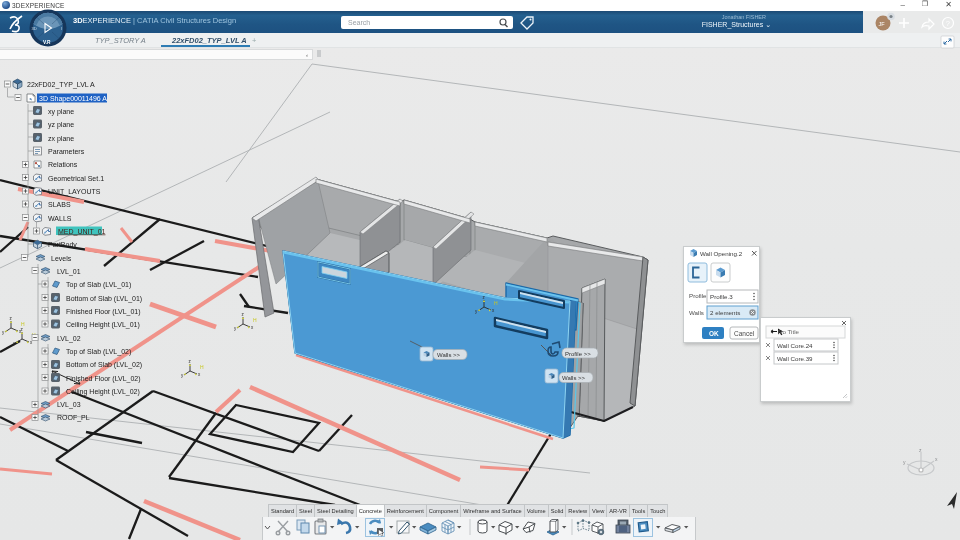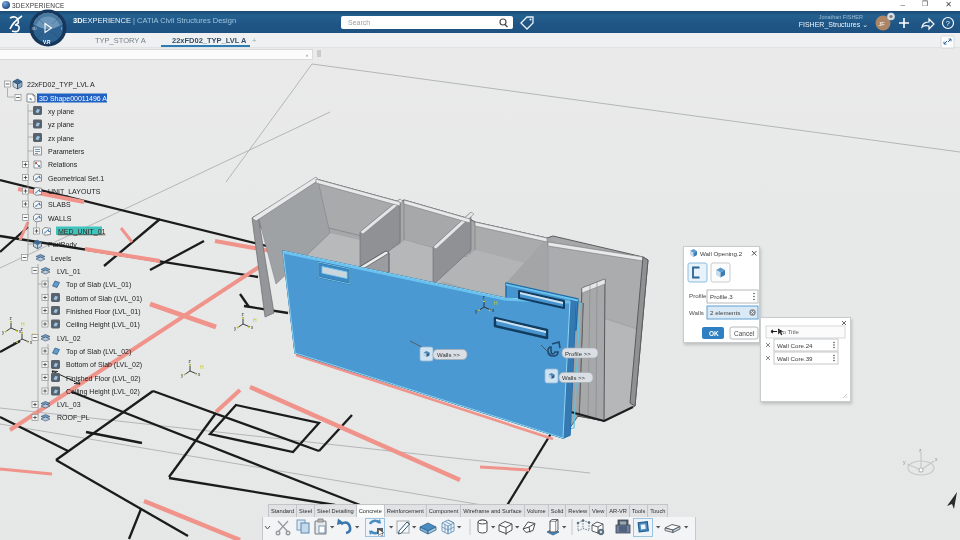--- a/index.html
+++ b/index.html
@@ -5,33 +5,33 @@
   html,body{margin:0;padding:0;width:960px;height:540px;overflow:hidden;
     font-family:"Liberation Sans",sans-serif;background:#e9eaea;}
   #app{position:relative;width:960px;height:540px;}
   
   #titlebar{position:absolute;left:0;top:0;width:960px;height:11px;background:#ffffff;}
   #titlebar .tt{position:absolute;left:12px;top:2px;font-size:6.5px;color:#3a3a3a;letter-spacing:.2px;}
   #titlebar .sph{position:absolute;left:2px;top:1px;width:8px;height:8px;border-radius:50%;
     background:radial-gradient(circle at 35% 30%,#7aa8d8,#24508c 70%);}
   .wbtn{position:absolute;top:0px;font-size:8px;color:#444;}
   
-  #appbar{position:absolute;left:0;top:11px;width:960px;height:22px;z-index:5;
+  #appbar{position:absolute;left:0;top:11px;width:863px;height:22px;z-index:5;
     background:linear-gradient(#1c4a74,#24608f 20%,#1f5584 60%,#1d5181);}
   #appbar .brand{position:absolute;left:73px;top:5px;font-size:7.5px;color:#fff;}
   #appbar .brand b{font-weight:bold;}
   #appbar .brand .lt{color:#e8f1f8;font-weight:normal;}
   #appbar .brand .sub{color:#9dc3de;}
   #search{position:absolute;left:341px;top:5px;width:172px;height:13px;background:#fff;border-radius:2px;}
   #search .ph{position:absolute;left:7px;top:3px;font-size:7px;color:#9aa0a5;}
   #uname1{position:absolute;right:97px;top:3px;font-size:5.5px;color:#9dbcd4;}
   #uname2{position:absolute;right:92px;top:10px;font-size:7px;color:#eef5fa;}
   
   #tabbar{position:absolute;left:0;top:33px;width:960px;height:14px;background:#eef0f1;border-bottom:1px solid #e0e3e4;}
-  .tab1{position:absolute;top:3px;font-size:7.5px;}
+  .tab1{position:absolute;top:3px;font-size:7.5px;font-style:italic;}
   
   #viewport{position:absolute;left:0;top:47px;width:960px;height:493px;
     background:linear-gradient(#eaeaea,#e7e8e8 40%,#e6e7e7);}
   #scene{position:absolute;left:0;top:0;}
   
   #strip{position:absolute;left:0;top:2px;width:312px;height:9px;background:#fbfbfb;border:1px solid #d8dadb;border-left:none;}
   
   .dlg{position:absolute;background:#fff;border:1px solid #c9cccd;box-shadow:1px 2px 3px rgba(0,0,0,.18);}
   
   #btabs{position:absolute;left:268px;top:504px;height:13px;display:flex;font-size:5.7px;color:#2e2e2e;}

